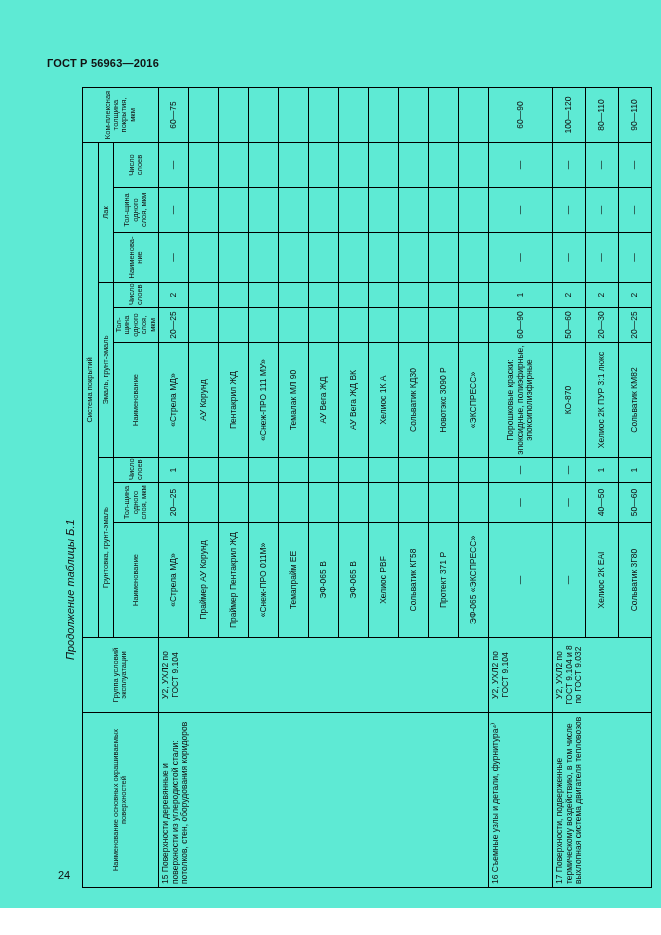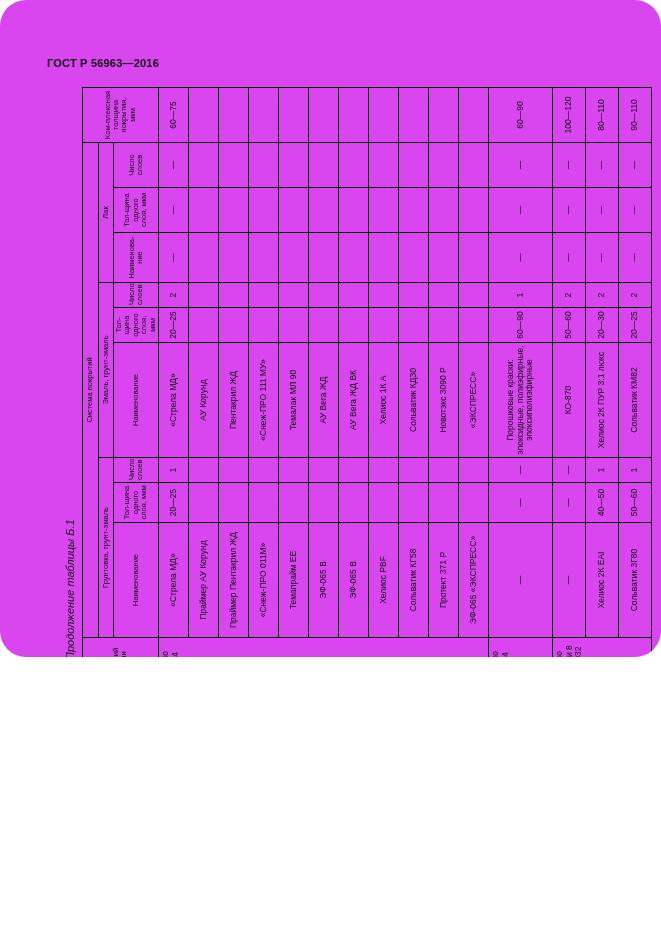--- a/index.html
+++ b/index.html
@@ -1,17 +1,17 @@
 <!DOCTYPE html>
 <html><head>
 <meta charset="utf-8">
 <style>
   * { margin:0; padding:0; box-sizing:border-box; }
   html,body { background:#ffffff; font-family:"Liberation Sans", sans-serif; color:#111; }
-  .page { position:relative; width:661px; height:657px; background:#d946ef; overflow:hidden;border-radius:26px; }
+  .page { position:relative; width:661px; height:908px; background:#5eead4; overflow:hidden; }
 
   .doc-header { position:absolute; left:47px; top:57px; font-size:11px; font-weight:bold; letter-spacing:.2px; }
   .page-number { position:absolute; left:58px; top:869px; font-size:11px; }
 
   
   .rotated { position:absolute; left:62px; top:888px; width:800px; height:580px;
              transform:rotate(-90deg); transform-origin:0 0; }
   .caption { position:absolute; left:228px; top:2px; font-size:11px; font-style:italic; white-space:nowrap; }
 
   table.coating { position:absolute; left:0; top:20px; width:800px; table-layout:fixed; border-collapse:collapse; }

